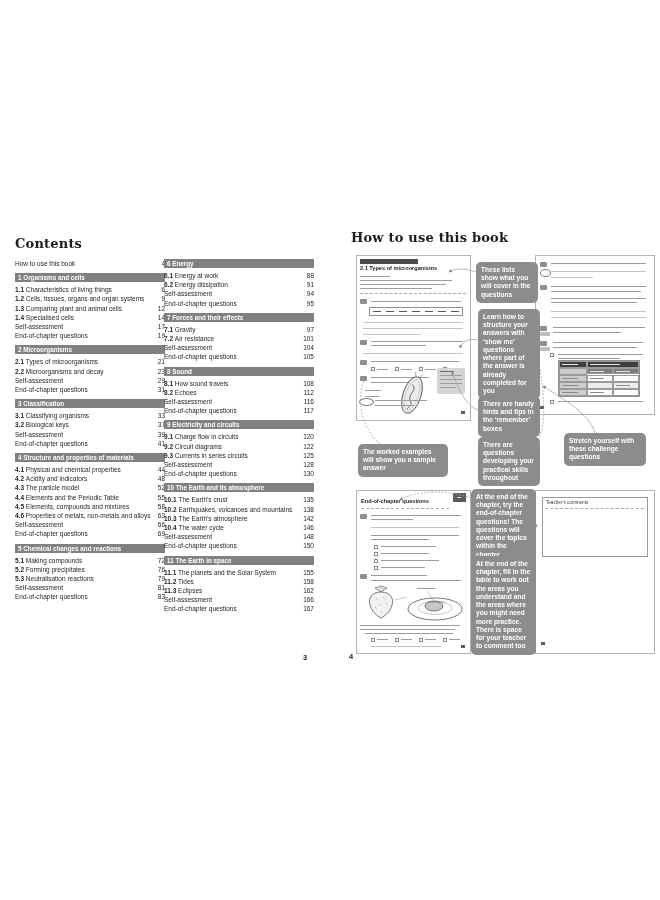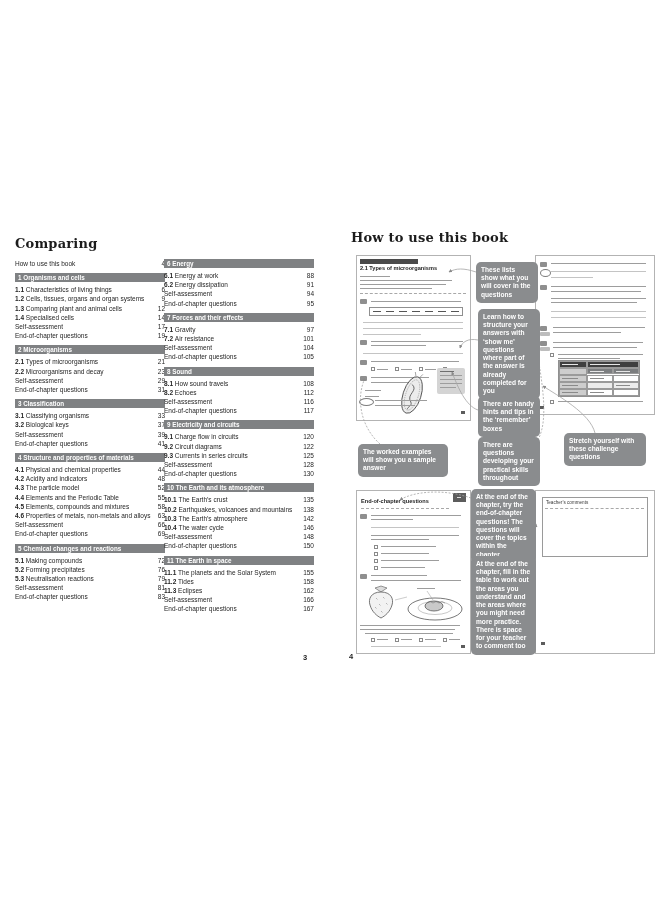--- a/index.html
+++ b/index.html
@@ -87,21 +87,21 @@
   .comments-box .dash-div{left:2px;top:10px;width:99px;}
 
   .folio{position:absolute;font-size:7.5px;font-weight:700;color:#1c1c1c;}
 </style>
 </head>
 <body>
 
 <div class="sheet">
 
   <div class="left-page">
-    <div class="serif-head">Comparing</div>
+    <div class="serif-head">Contents</div>
     <div class="toc-cols">
       <div class="toc-col c0">
         <div class="toc-row toc-intro">
           <span class="toc-label">How to use this book</span>
           <span class="toc-page">4</span>
         </div>
       <div class="toc-bar">1 Organisms and cells</div>
           <div class="toc-row">
             <span class="toc-label"><b>1.1 </b>Characteristics of living things</span>
             <span class="toc-page">6</span>

